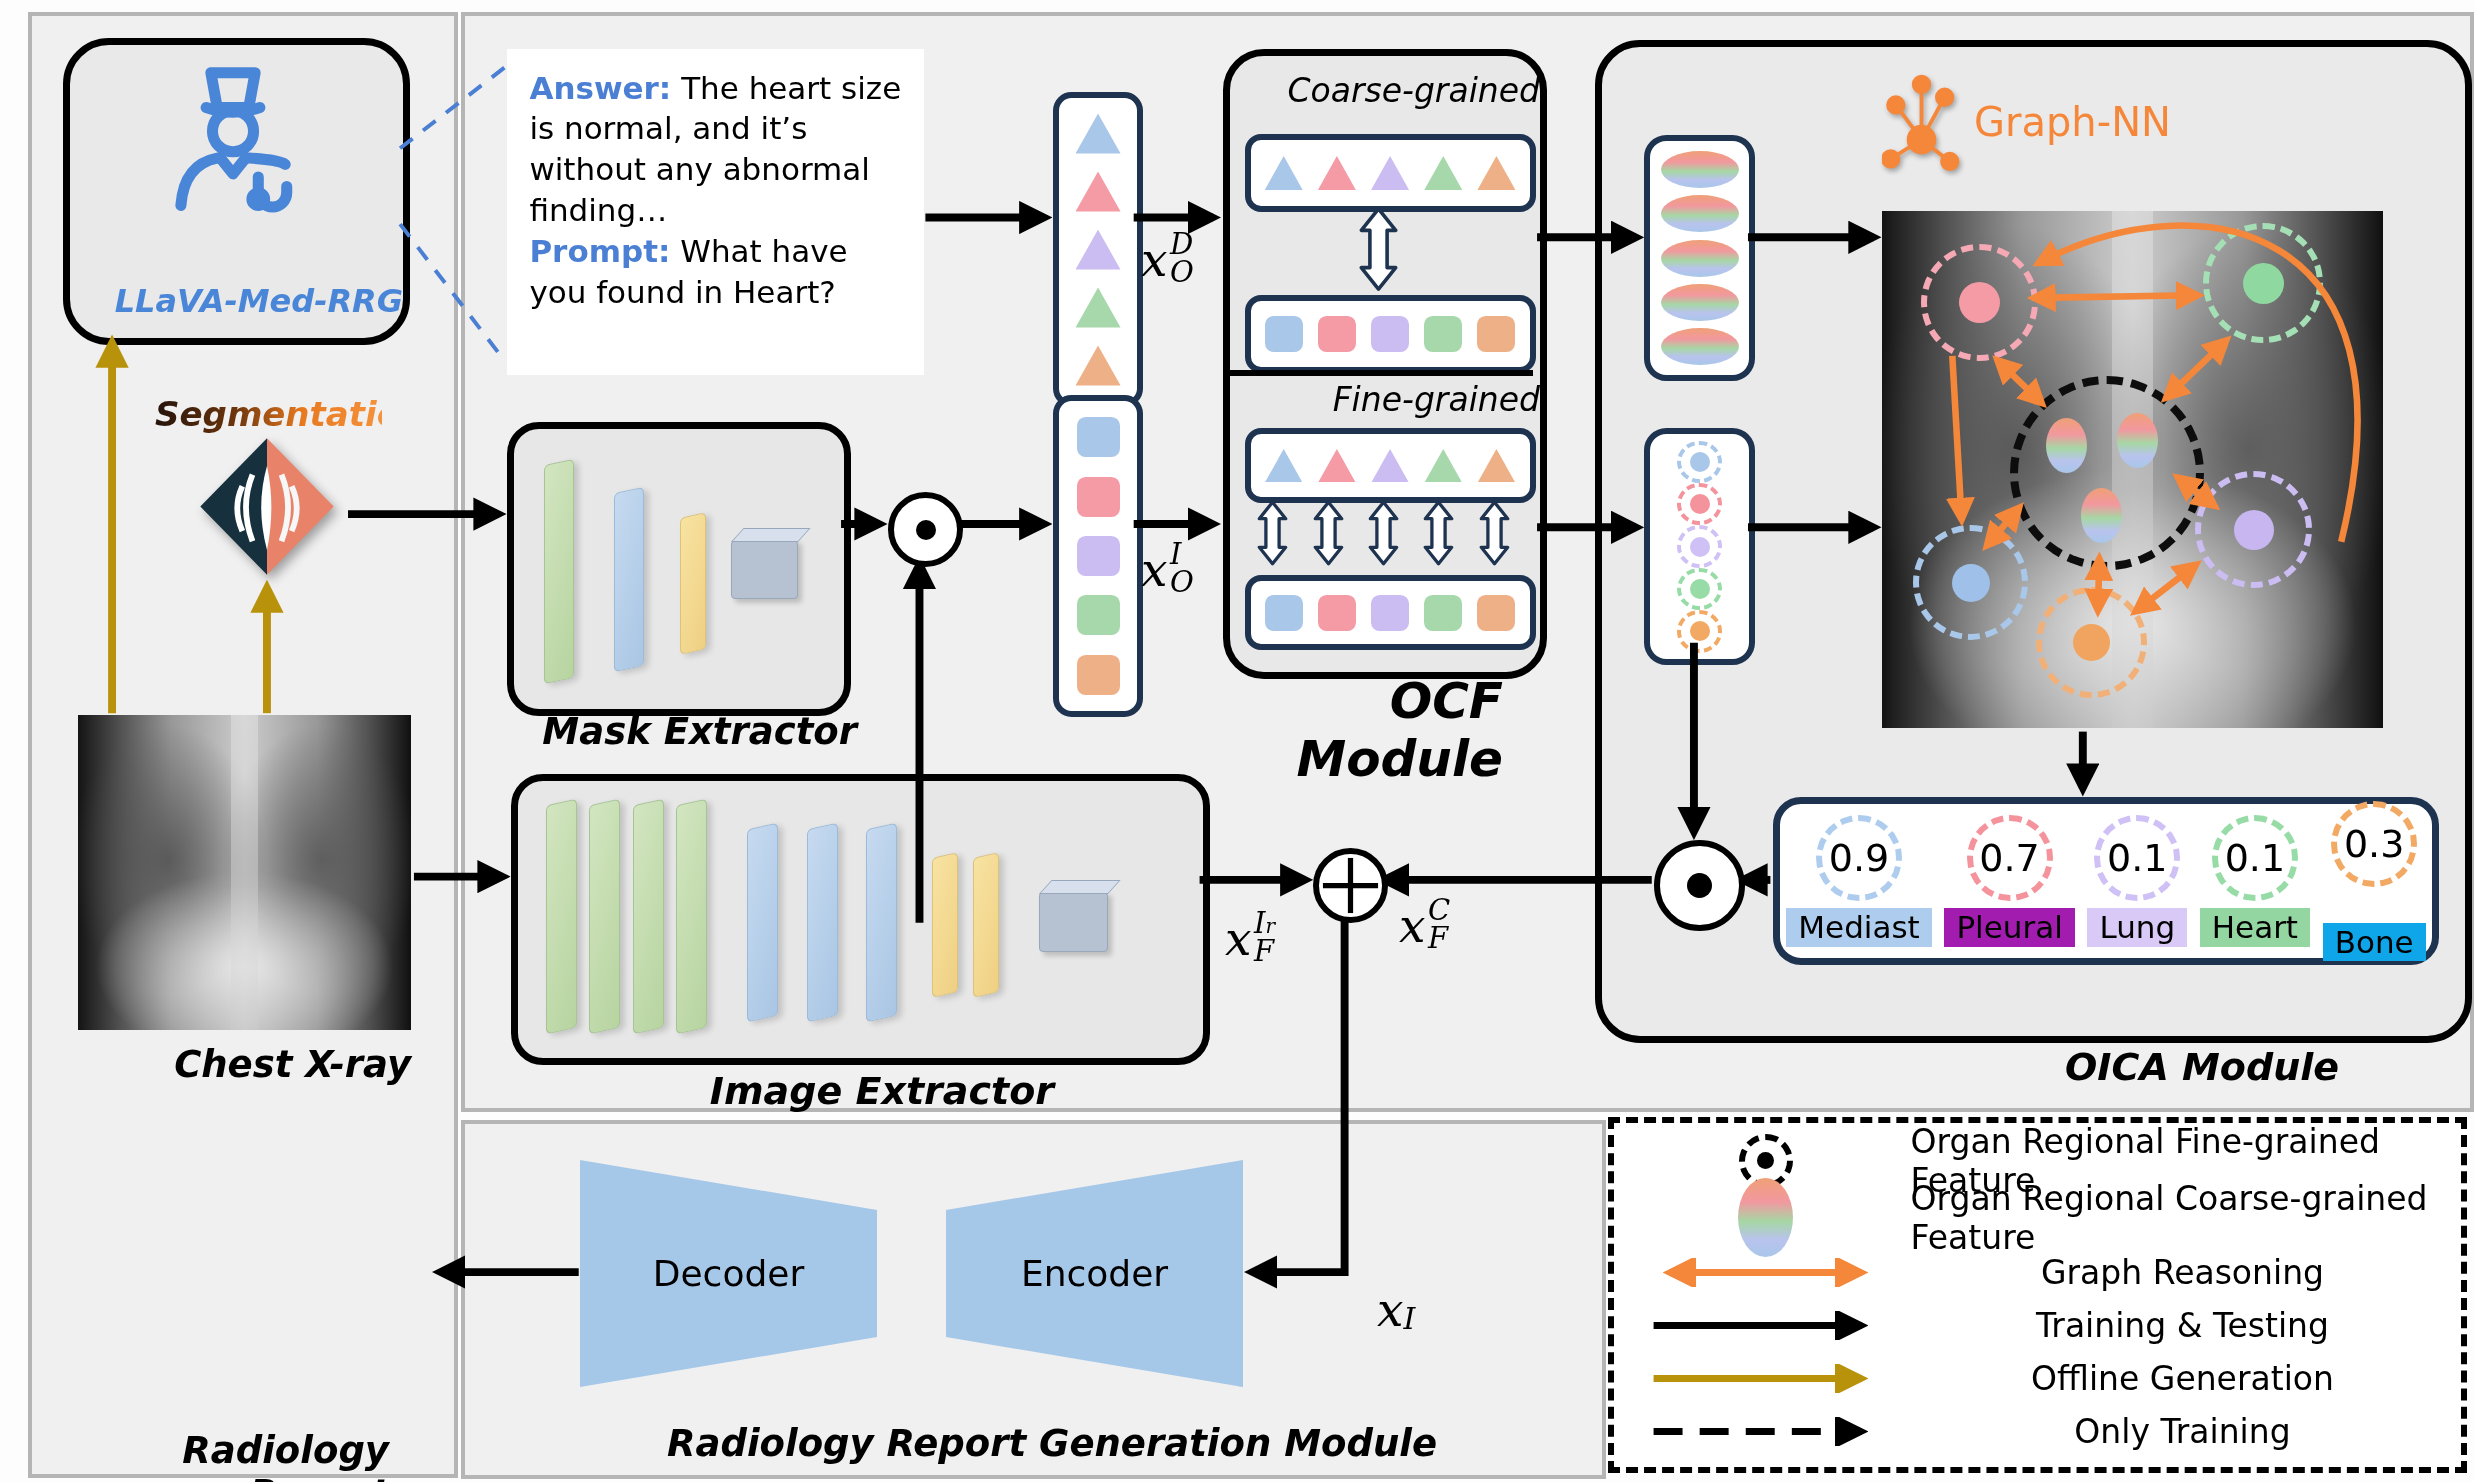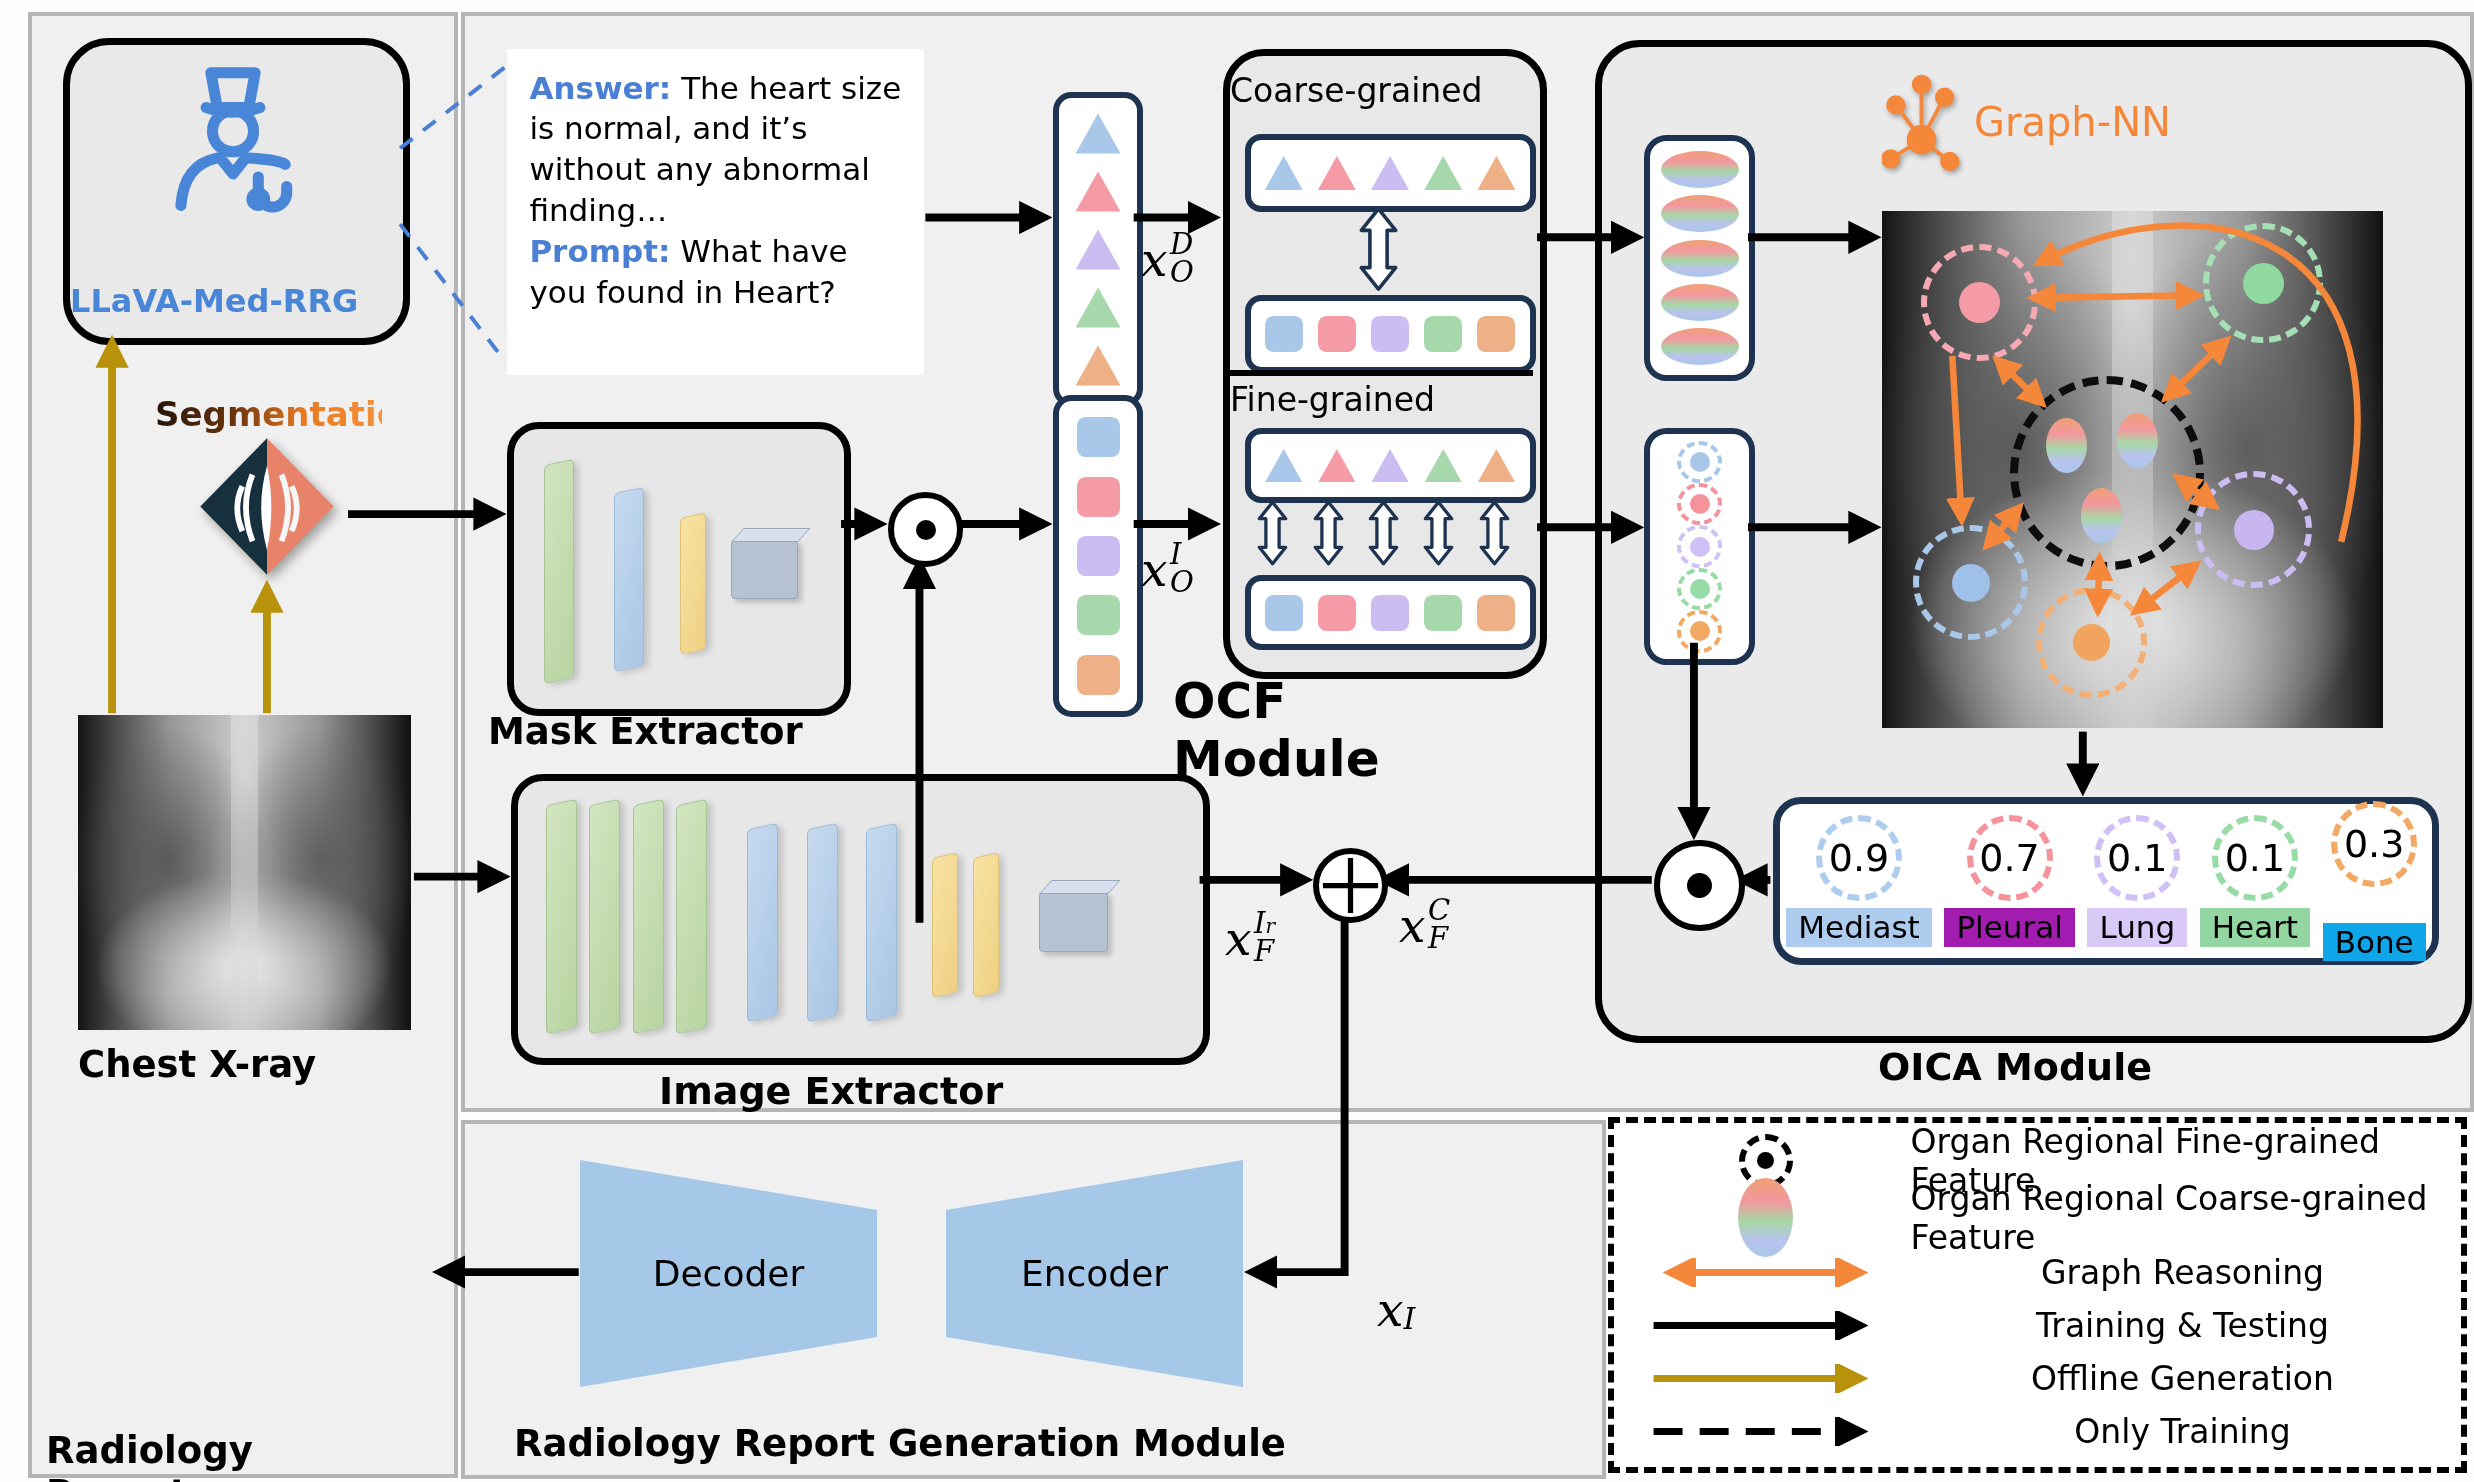--- a/index.html
+++ b/index.html
@@ -1,21 +1,21 @@
 <!DOCTYPE html>
 <html style="font-size:10.5px"><head>
 <meta charset="utf-8">
 <style>
   html,body{margin:0;padding:0;background:#fff;}
   .canvas{position:relative;width:2475px;height:1483px;background:#fdfdfd;font-family:"DejaVu Sans",sans-serif;overflow:hidden;}
   .panel{position:absolute;background:#f0f0f0;border:4px solid #b5b5b5;}
   .roundbox{position:absolute;background:#e8e8e8;border:7.2px solid #000;border-radius:40px;}
   .whitebox{position:absolute;background:#fff;}
   .lbl{position:absolute;color:#000;font-weight:bold;}
-  .center{text-align:left;}
+  .center{text-align:right;font-style:italic;}
   
   .veccol{position:absolute;background:#fff;border:6.6px solid #1e3350;border-radius:18.5px;display:flex;flex-direction:column;align-items:center;justify-content:space-around;padding:6.6px 0;}
   .vecrow{position:absolute;background:#fff;border:6px solid #1e3350;border-radius:16px;display:flex;align-items:center;justify-content:space-around;padding:0 6.6px;}
   .tri{width:45px;height:40px;clip-path:polygon(50% 0,100% 100%,0 100%);}
   .sq{width:43px;height:40px;border-radius:8.6px;}
   .c0{background:#a9c7e9}.c1{background:#f49ba6}.c2{background:#cbbcf2}.c3{background:#a7d8ac}.c4{background:#eeb086}
   
   .gell{width:78px;height:37px;border-radius:50%;background:linear-gradient(180deg,#efa077 0%,#f2989f 30%,#a6d7a4 55%,#b9c3ee 78%,#a9c7e9 100%);}
   
   .fdot{border-radius:50%;display:flex;align-items:center;justify-content:center;}

